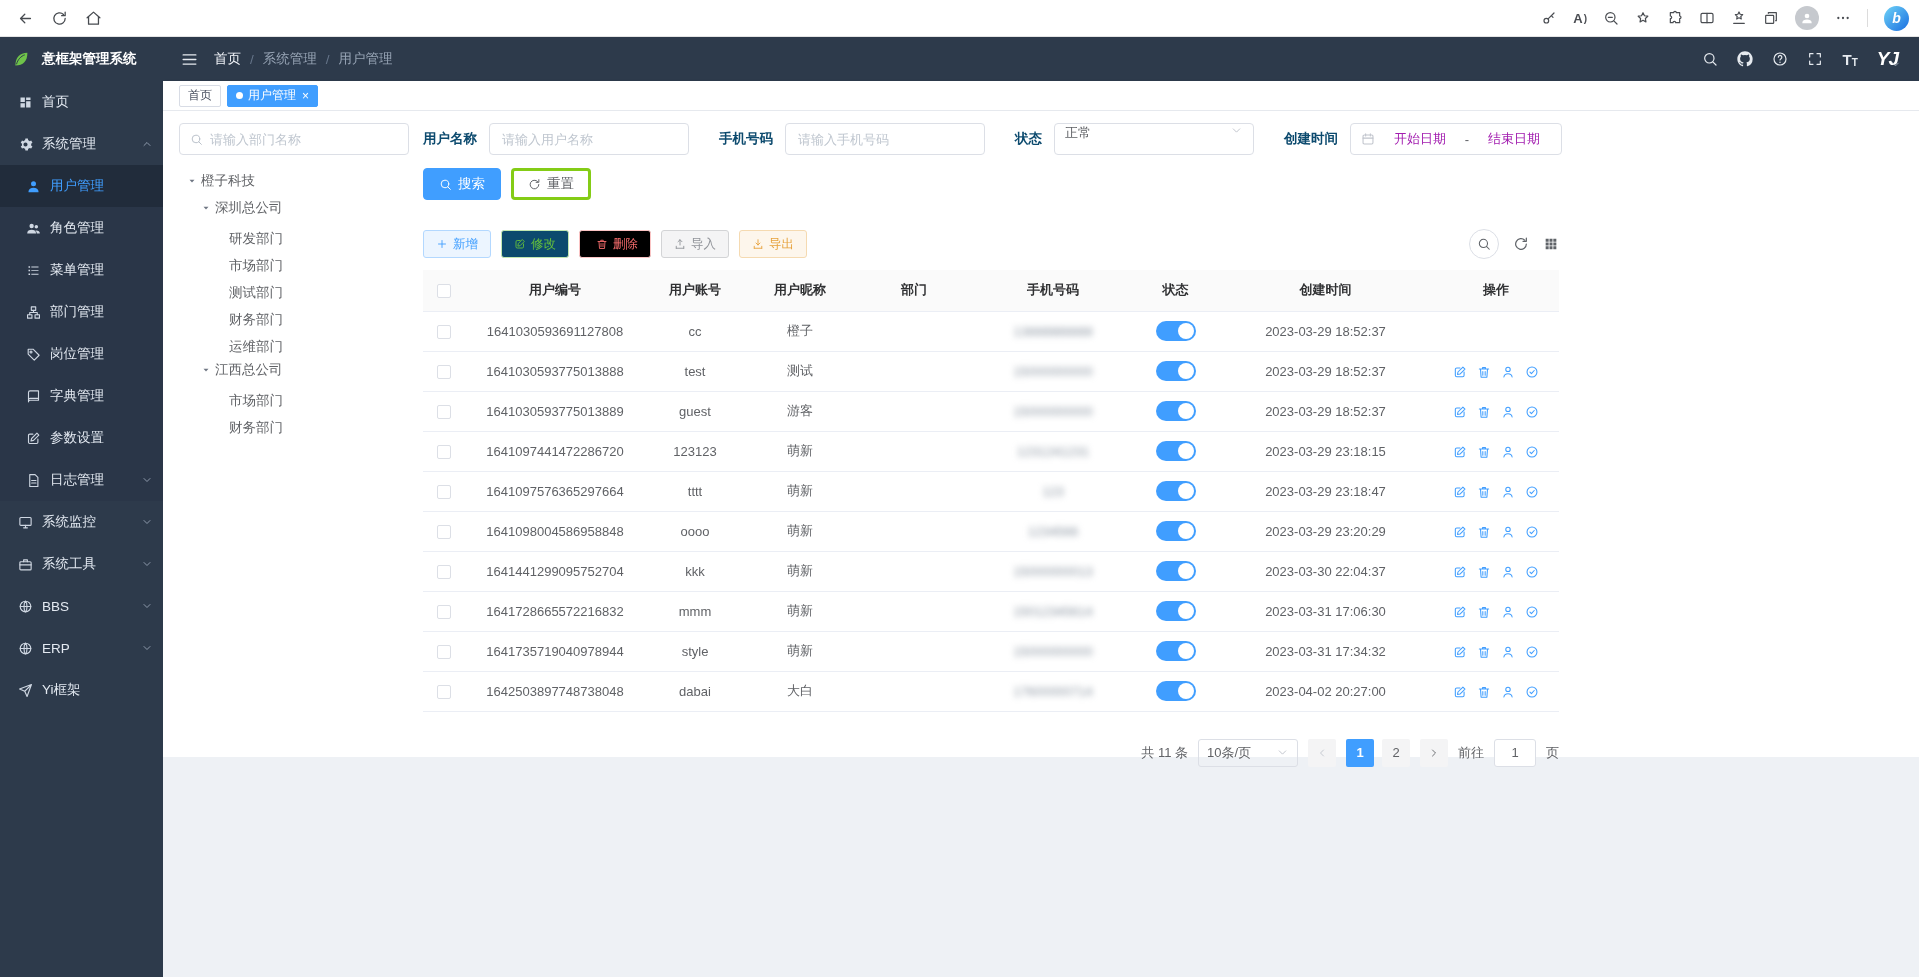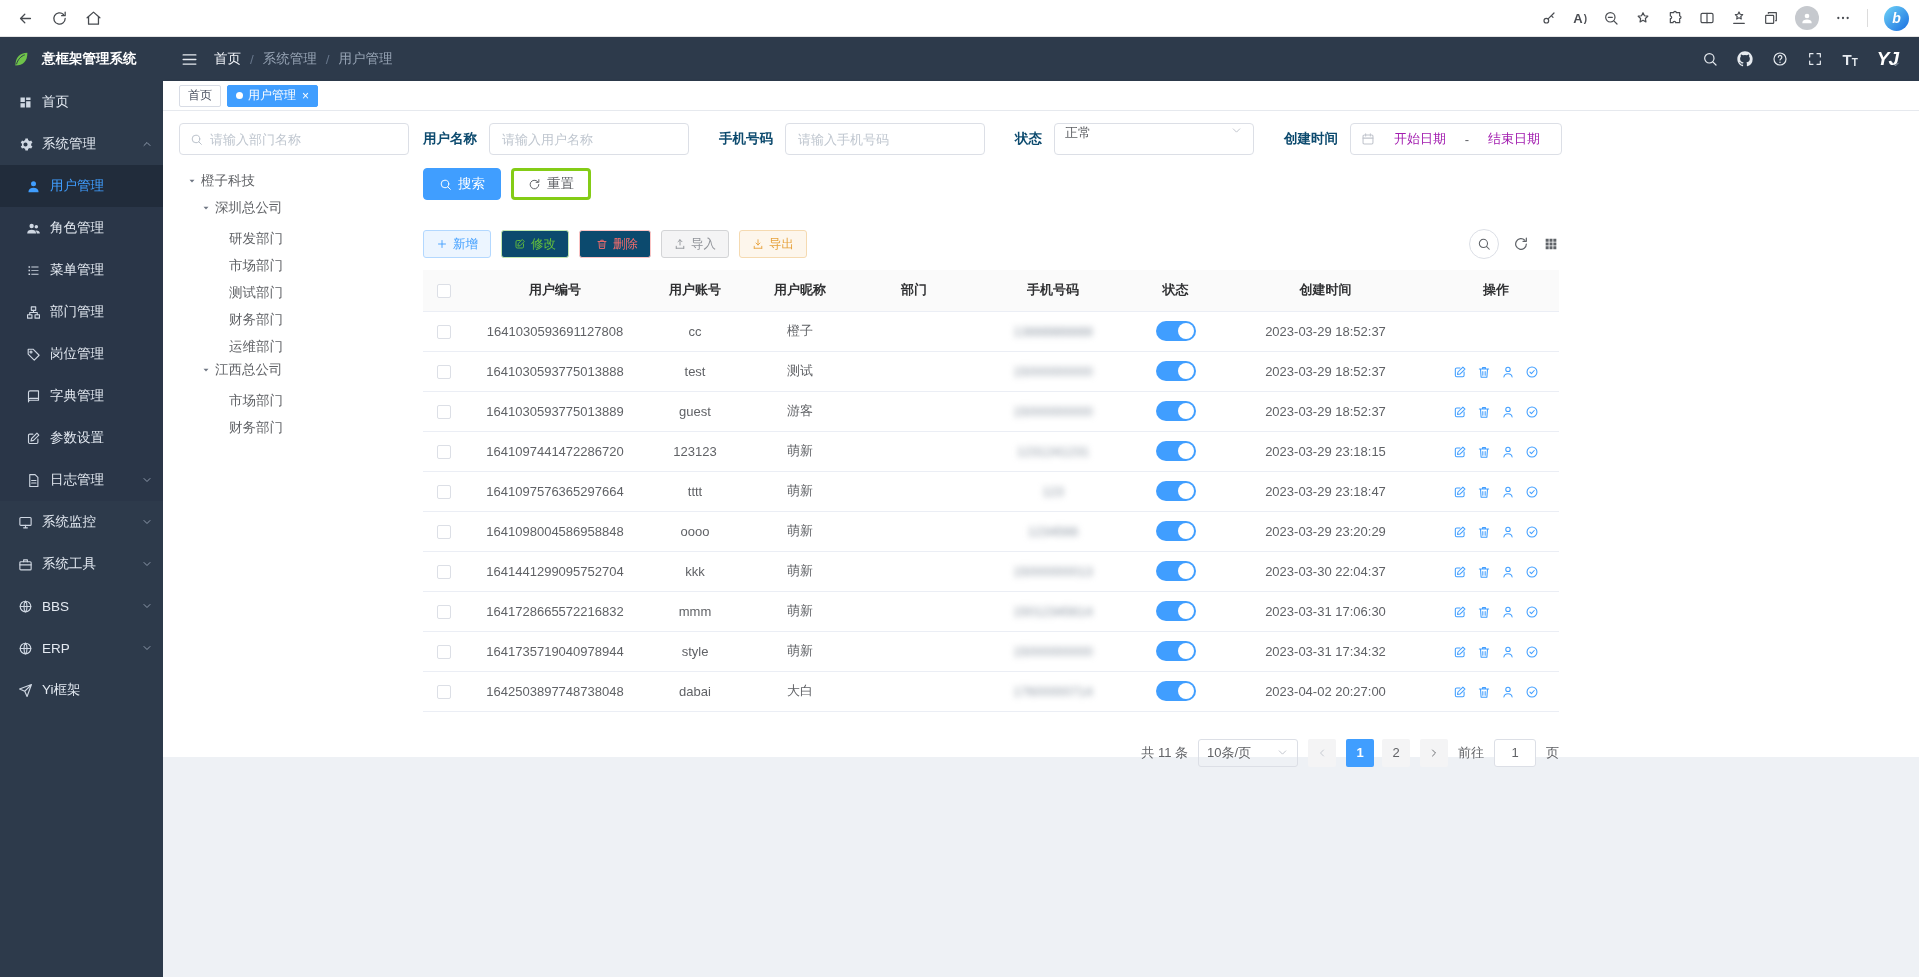--- a/index.html
+++ b/index.html
@@ -105,21 +105,21 @@
     background:#fff; border:3px solid #84cc16; color:#606266; border-radius:4px; font-size:13.5px;
     cursor:pointer; font-family:inherit; }
   .btn-primary .ic, .btn-plain .ic { font-size:13px; }
 
   .action-row { margin-top:29px; display:flex; align-items:center; }
   .btn { display:inline-flex; align-items:center; gap:5px; height:28px; padding:0 12px;
     border-radius:3px; border:1px solid; font-size:12.5px; margin-right:10px; cursor:pointer; font-family:inherit; }
   .btn .ic { font-size:12px; }
   .btn-add    { background:#ecf5ff; border-color:#b3d8ff; color:#409eff; }
   .btn-edit   { background:#0c4a6e; border-color:#c2e7b0; color:#67c23a; }
-  .btn-del    { background:#0c4a6e; border-color:#fbc4c4; color:#f56c6c;padding-left:16px; }
+  .btn-del    { background:#000000; border-color:#fbc4c4; color:#f56c6c;padding-left:16px; }
   .btn-import { background:#f4f4f5; border-color:#d3d4d6; color:#909399; }
   .btn-export { background:#fdf6ec; border-color:#f5dab1; color:#e6a23c; }
   .table-tools { margin-left:auto; display:flex; align-items:center; gap:14px; color:#5f6368; }
   .tool-circle { width:30px; height:30px; border:1px solid #dcdfe6; border-radius:50%;
     display:flex; align-items:center; justify-content:center; font-size:14px; cursor:pointer; }
   .tool-flat { font-size:16px; display:flex; cursor:pointer; }
 
   table { margin-top:11px; width:100%; border-collapse:collapse; font-size:13px; table-layout:fixed; }
   thead th { height:41px; background:#fafafa; color:#303133; font-weight:700;
     border-bottom:1px solid #ebeef5; text-align:center; }

